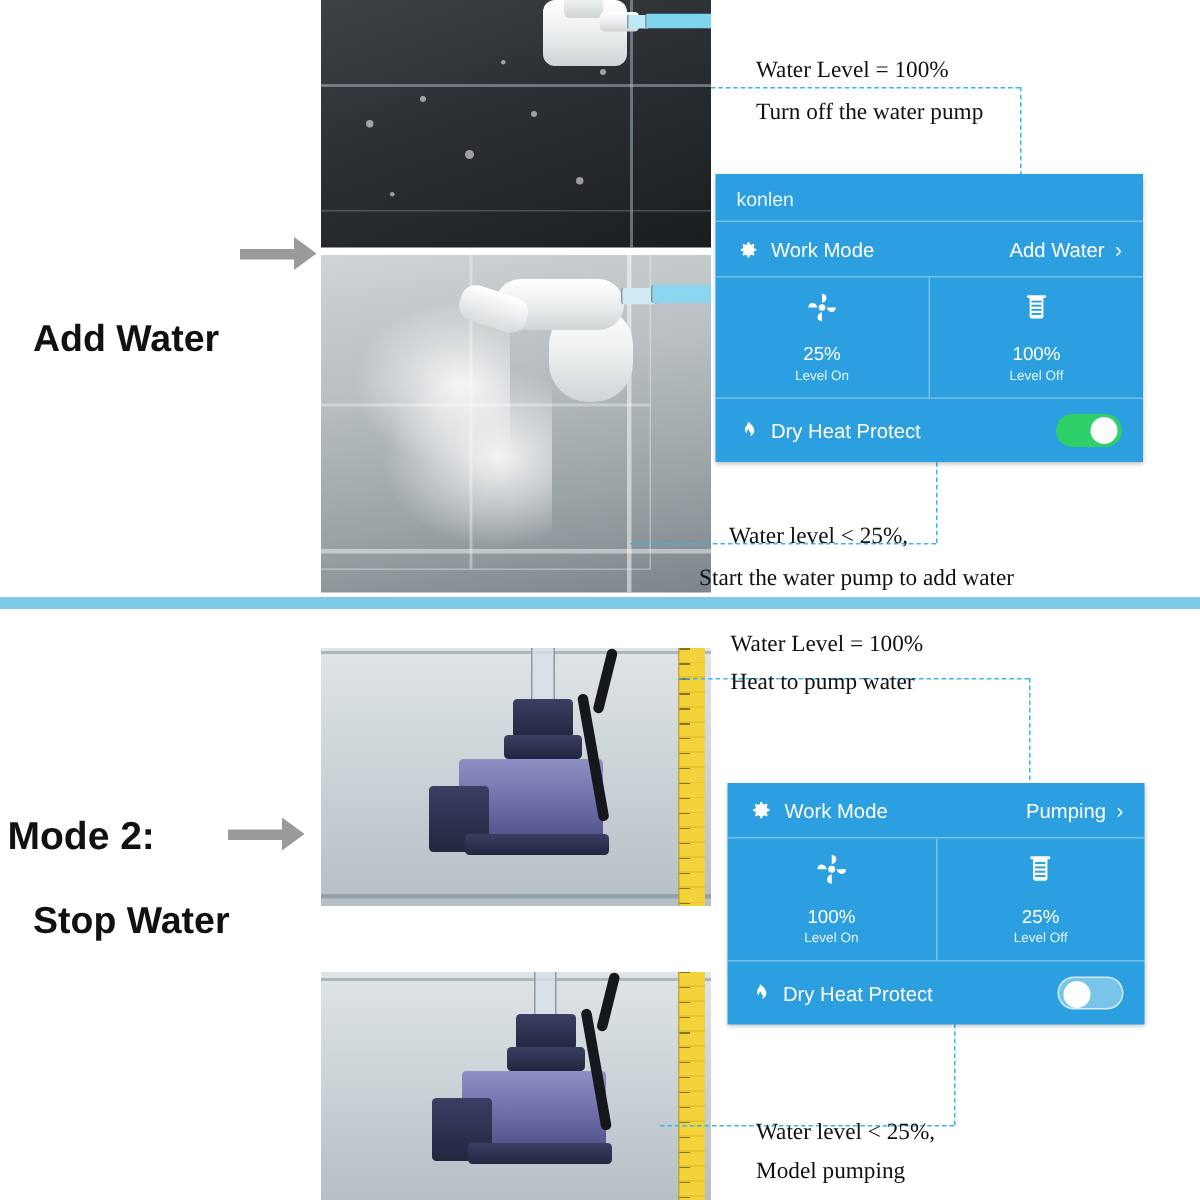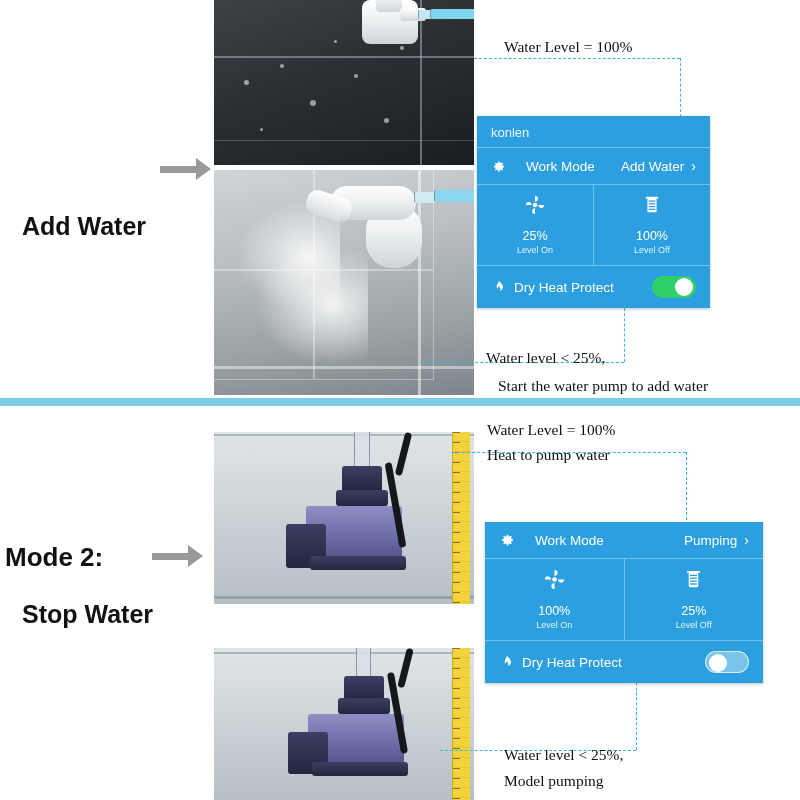--- a/index.html
+++ b/index.html
@@ -106,21 +106,21 @@
     box-shadow: 0 1px 3px rgba(0,0,0,.25);
   }
   .app .brand {
     font-size: 13px; padding: 9px 14px 7px 14px; color: #eaf6fd;
   }
   .app .row {
     display: flex; align-items: center; justify-content: space-between;
     padding: 10px 14px; border-top: 1px solid rgba(255,255,255,.35);
     border-bottom: 1px solid rgba(255,255,255,.35);
   }
-  .app .row .left { display: flex; align-items: center; gap: 20px; font-size: 13.5px; }
+  .app .row .left { display: flex; align-items: center; gap: 8px; font-size: 13.5px; }
   .app .row .right { display: flex; align-items: center; gap: 7px; font-size: 13.5px; }
   .levels {
     display: flex; border-bottom: 1px solid rgba(255,255,255,.35);
   }
   .lvl {
     flex: 1; text-align: center; padding: 9px 4px 10px 4px;
   }
   .lvl + .lvl { border-left: 1px solid rgba(255,255,255,.35); }
   .lvl .pct { font-size: 12.5px; margin-top: 13px; }
   .lvl .cap { font-size: 9px; color: #e3f3fc; margin-top: 2px; }
@@ -211,24 +211,25 @@
     <div class="waterspray" style="left:16px; top:26px; width:110px; height:120px;"></div>
     <div class="waterspray" style="left:34px; top:70px; width:120px; height:130px;"></div>
   </div>
 
   <div class="dash-h" style="left:474px; top:58px; width:206px;"></div>
   <div class="dash-v" style="left:680px; top:58px; height:100px;"></div>
   <div class="dash-v" style="left:624px; top:242px; height:120px;"></div>
   <div class="dash-h" style="left:420px; top:362px; width:204px;"></div>
 
   <div class="callout" style="left:504px; top:38px">Water Level = 100%</div>
+  <div class="callout" style="left:504px; top:66px">Turn off the water pump</div>
   <div class="callout" style="left:486px; top:349px">Water level &lt; 25%,</div>
-  <div class="callout" style="left:498px; top:377px">Start the water pump to add water</div>
-
-  <div class="app" style="left:477px; top:116px; width:233px;">
+  <div class="callout" style="left:466px; top:377px">Start the water pump to add water</div>
+
+  <div class="app" style="left:477px; top:116px; width:285px;">
     <div class="brand">konlen</div>
     <div class="row">
       <div class="left">
         <span>
           <svg class="ic" width="15" height="15" viewBox="0 0 24 24" fill="#ffffff">
             <path d="M12 8a4 4 0 1 0 0 8 4 4 0 0 0 0-8zm0 6a2 2 0 1 1 0-4 2 2 0 0 1 0 4z"></path>
             <path d="M21 13v-2l-2.2-.4a6.9 6.9 0 0 0-.8-1.9l1.3-1.8-1.4-1.4-1.8 1.3a6.9 6.9 0 0 0-1.9-.8L13.8 4h-2l-.4 2.2c-.7.2-1.3.4-1.9.8L7.7 5.7 6.3 7.1l1.3 1.8c-.4.6-.6 1.2-.8 1.9L4.6 11v2l2.2.4c.2.7.4 1.3.8 1.9l-1.3 1.8 1.4 1.4 1.8-1.3c.6.4 1.2.6 1.9.8l.4 2.2h2l.4-2.2c.7-.2 1.3-.4 1.9-.8l1.8 1.3 1.4-1.4-1.3-1.8c.4-.6.6-1.2.8-1.9L21 13z"></path>
           </svg>
         </span>
         <span>Work Mode</span>

